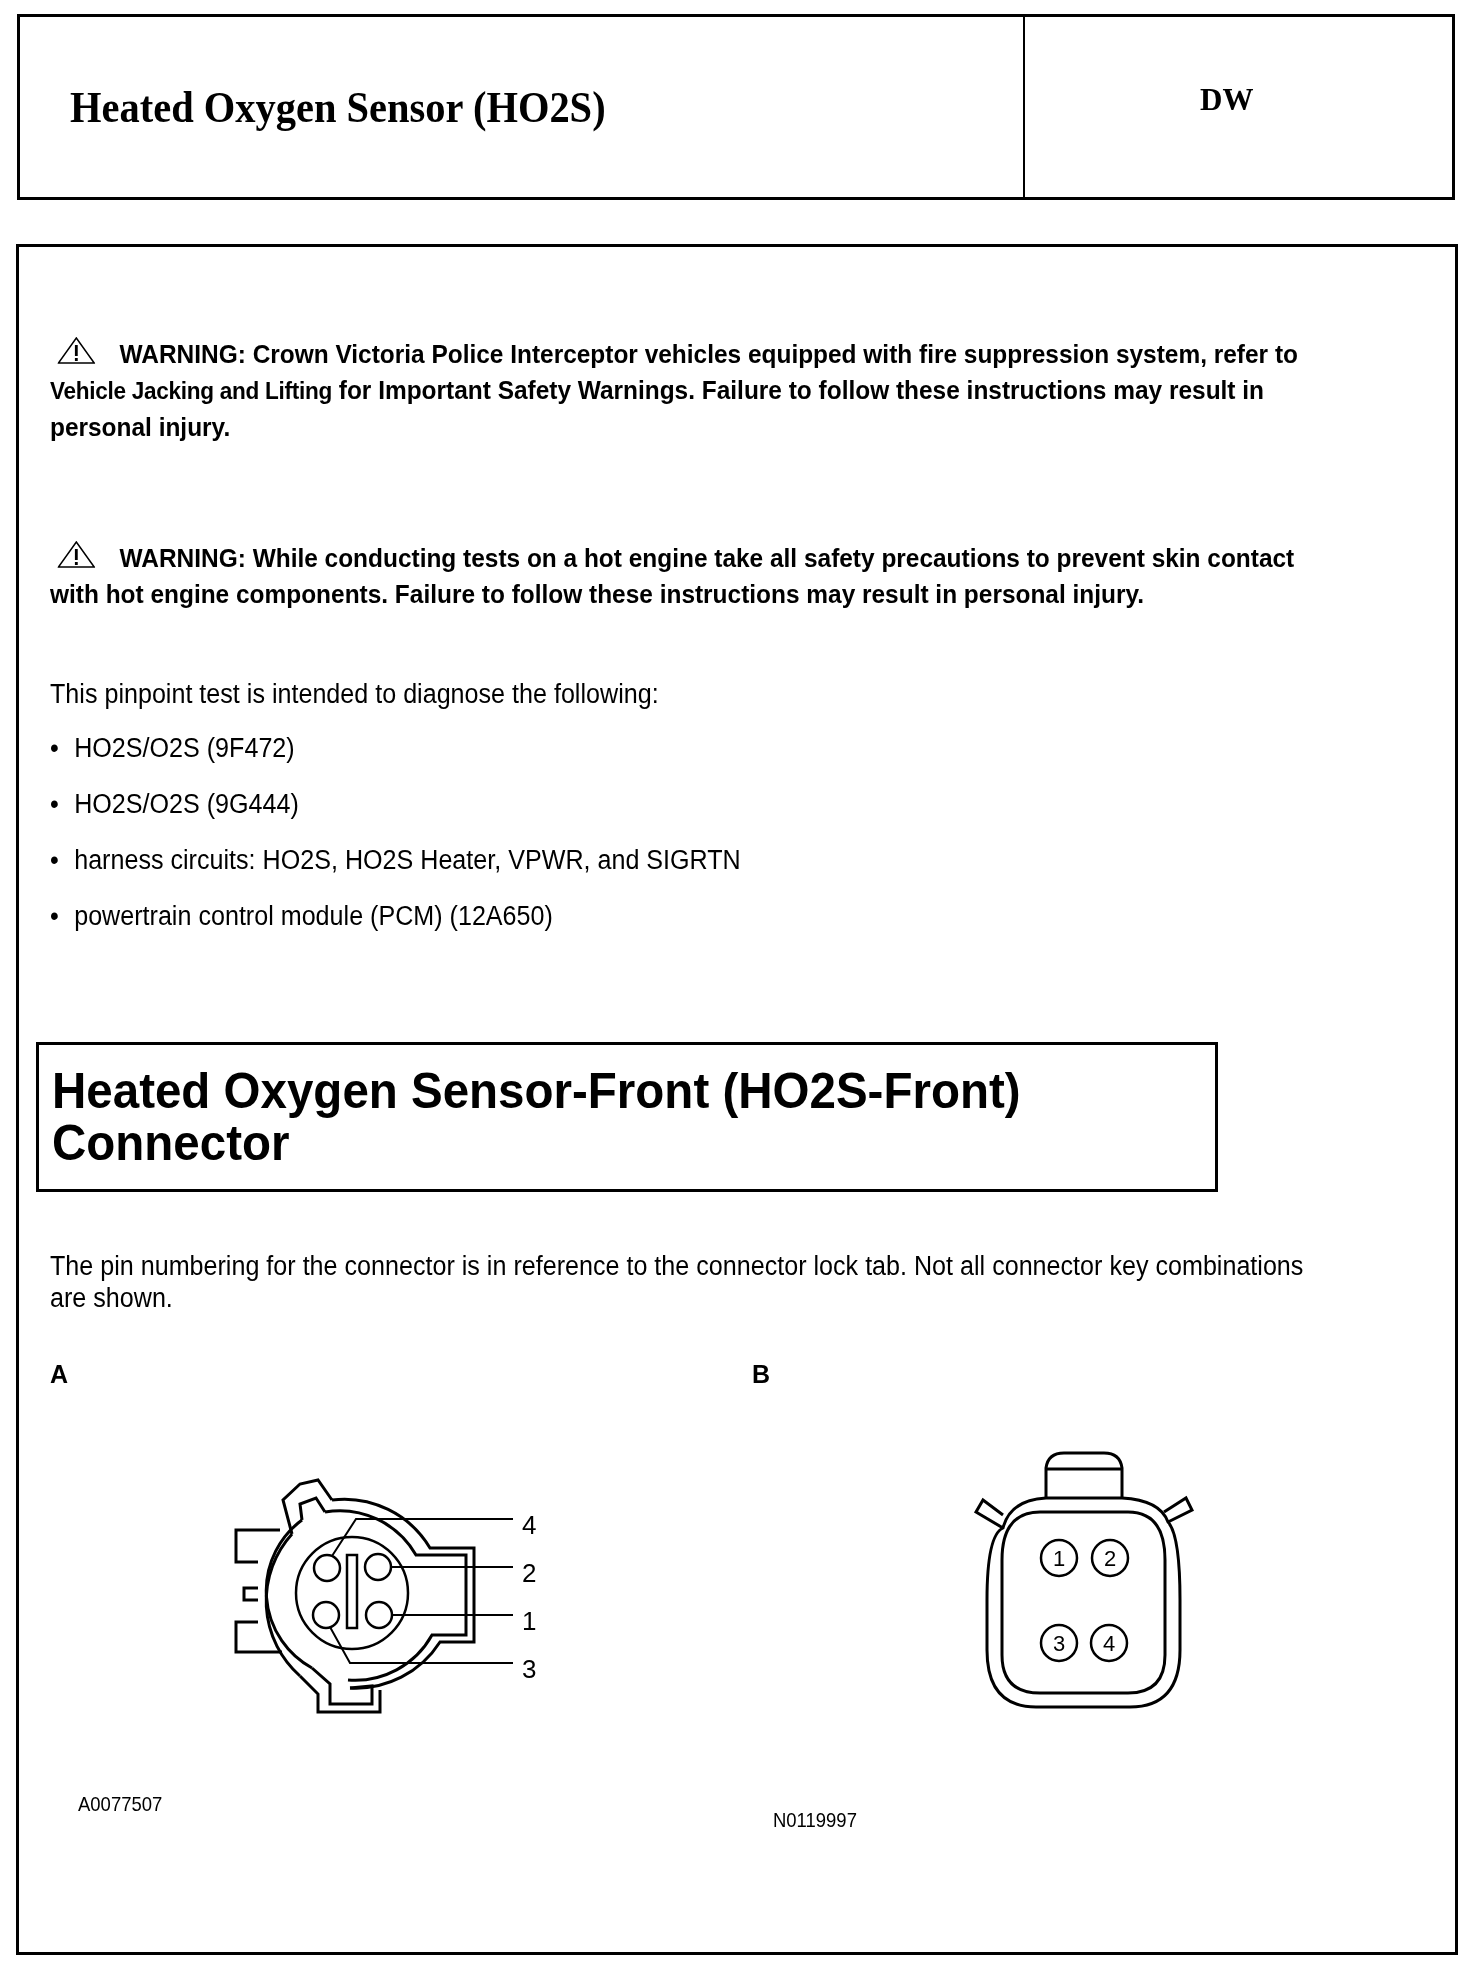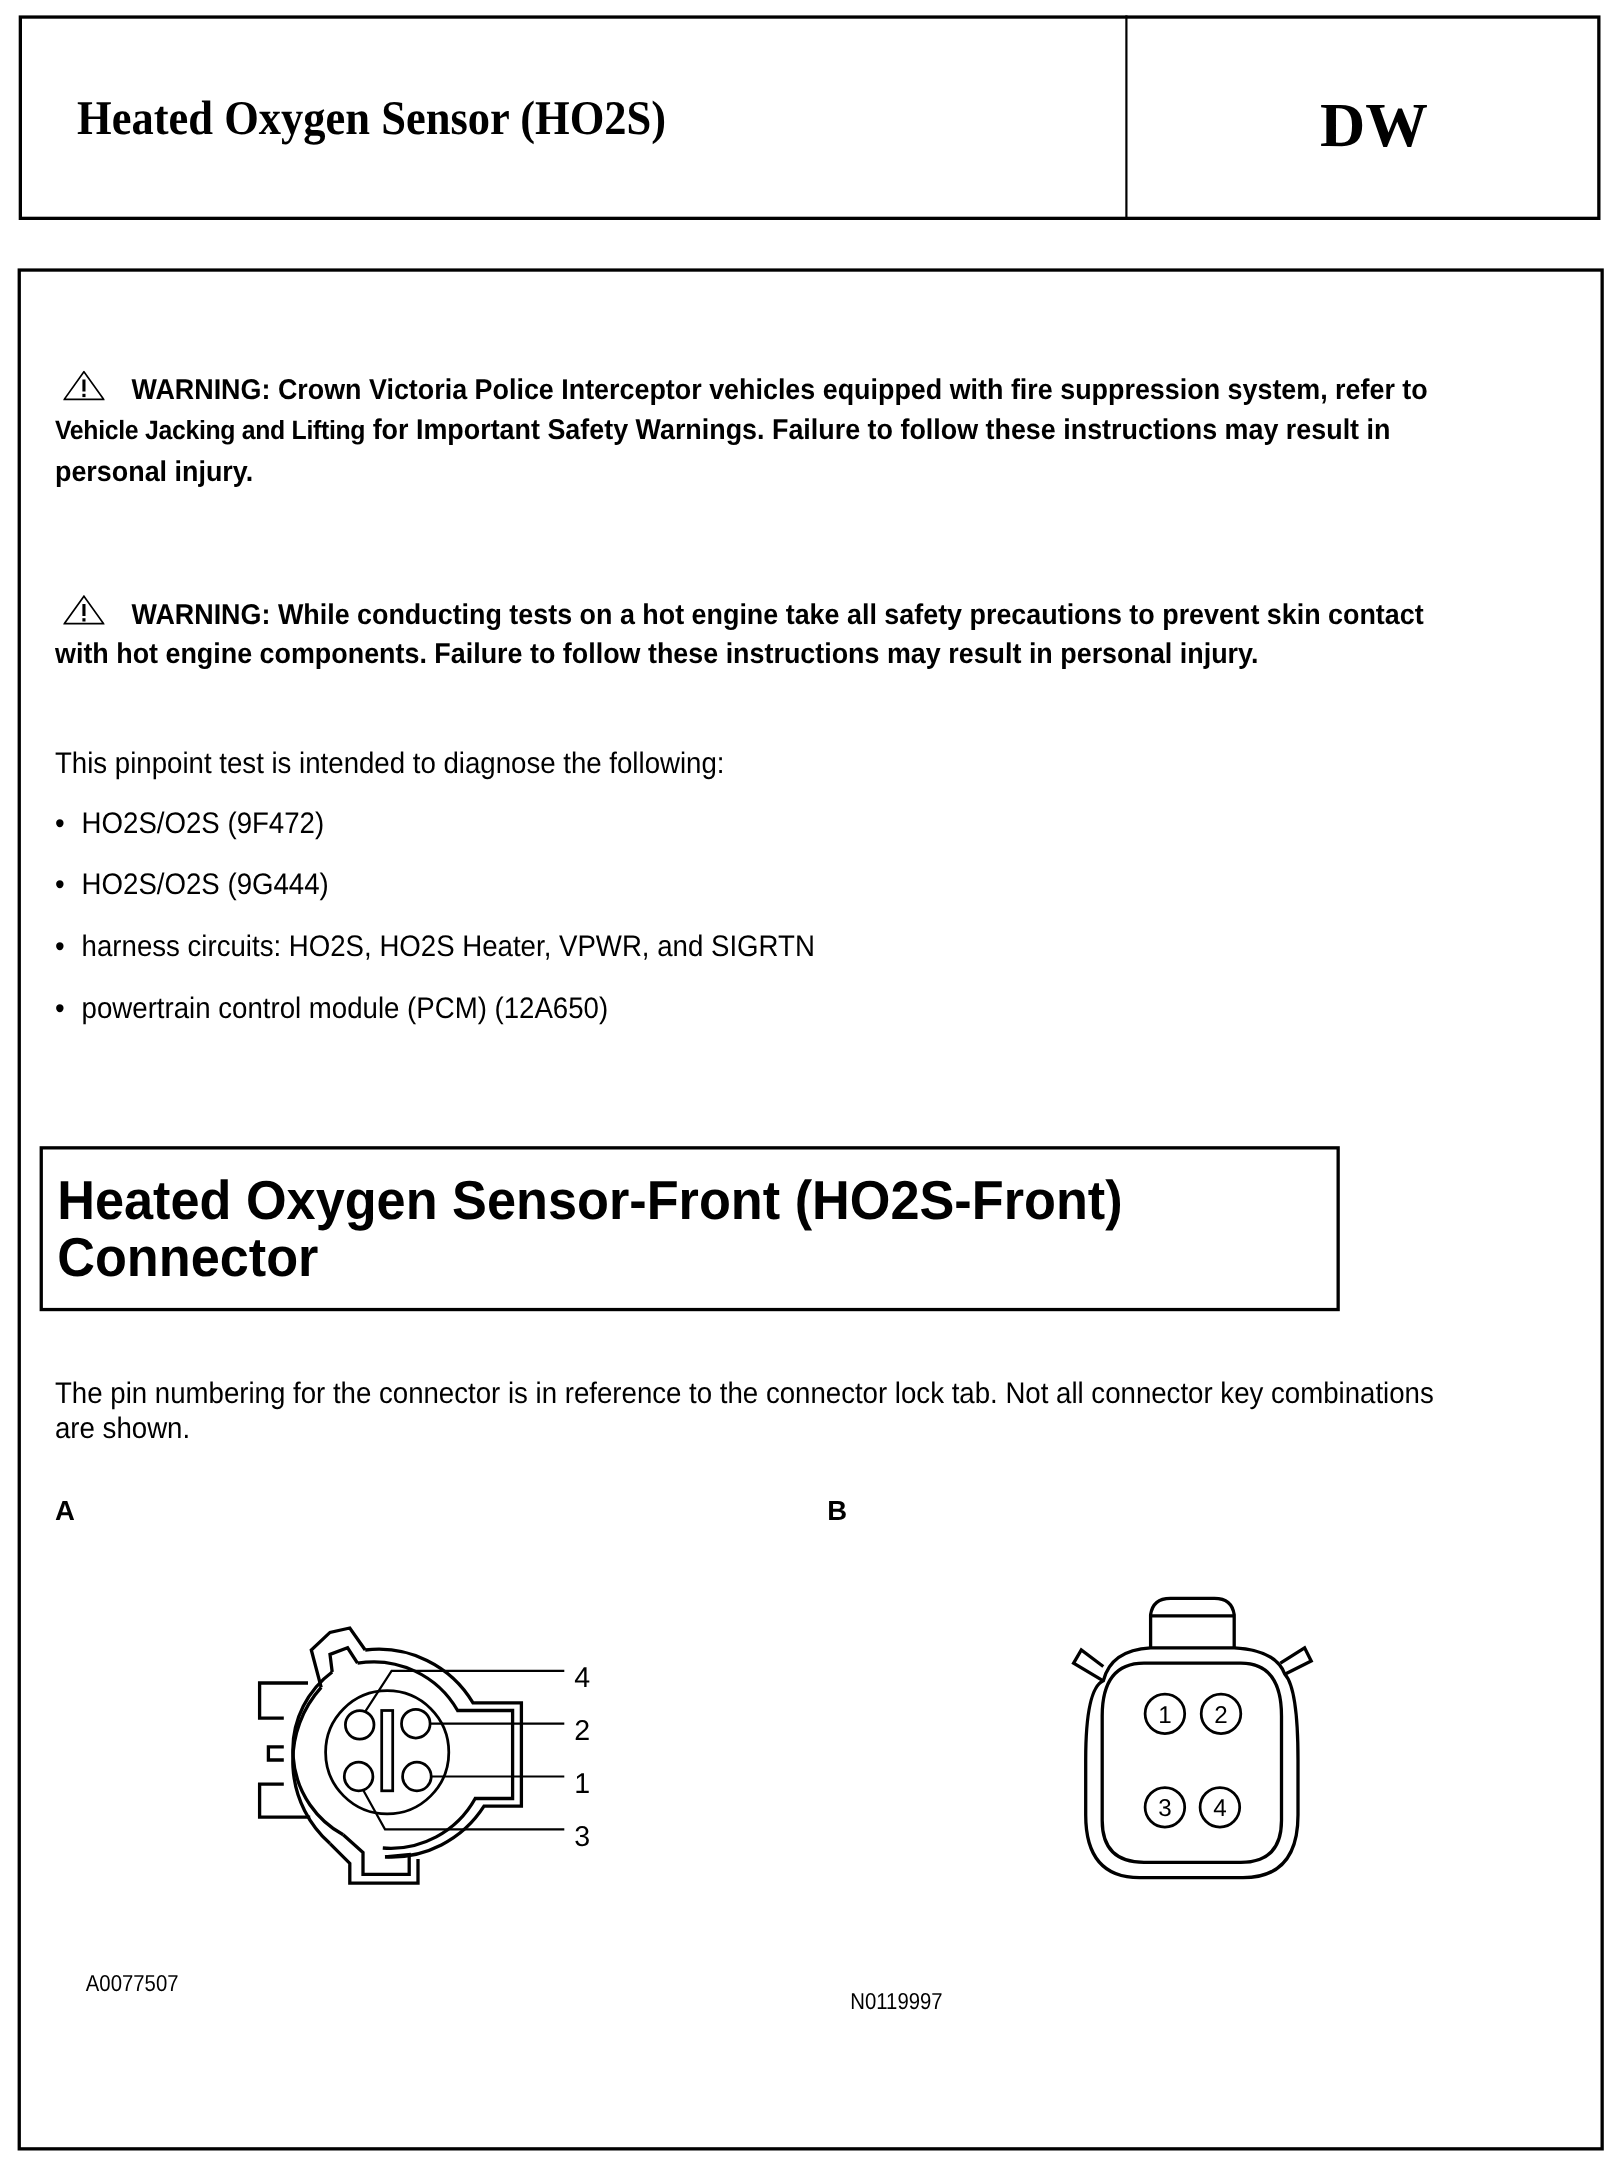--- a/index.html
+++ b/index.html
@@ -10,21 +10,21 @@
     border: 3px solid #000; box-sizing: border-box;
   }
   .header-divider { left: 1023px; top: 14px; width: 2px; height: 186px; background: #000; }
   .header-title {
     left: 70px; top: 82px; font-family: "Liberation Serif", "DejaVu Serif", serif;
     font-weight: bold; font-size: 44px; letter-spacing: 0px; transform: scaleX(0.92); transform-origin: left top;
     white-space: nowrap;
   }
   .header-code {
     left: 1200px; top: 82px; font-family: "Liberation Serif", "DejaVu Serif", serif;
-    font-weight: bold; font-size: 57px; white-space: nowrap;
+    font-weight: bold; font-size: 31px; white-space: nowrap;
   }
   .main-box {
     left: 16px; top: 244px; width: 1442px; height: 1711px;
     border: 3px solid #000; box-sizing: border-box;
   }
   .warn {
     left: 50px; width: 1370px; font-family: "Liberation Sans", "DejaVu Sans", sans-serif;
     font-weight: bold; font-size: 26px; line-height: 36px; transform: scaleX(0.94); transform-origin: left top;
   }
   .warn .tri { display: inline-block; width: 40px; height: 28px; vertical-align: -2px; margin: 0 26px 0 8px; }

